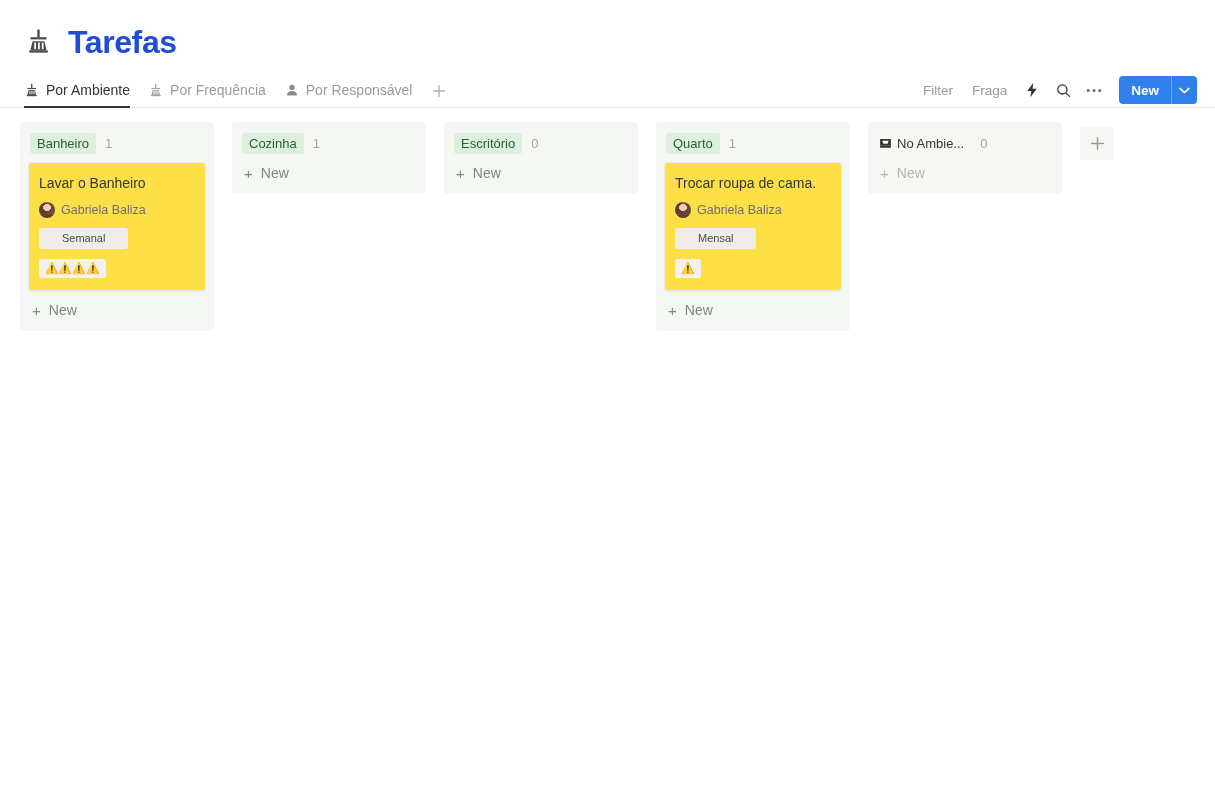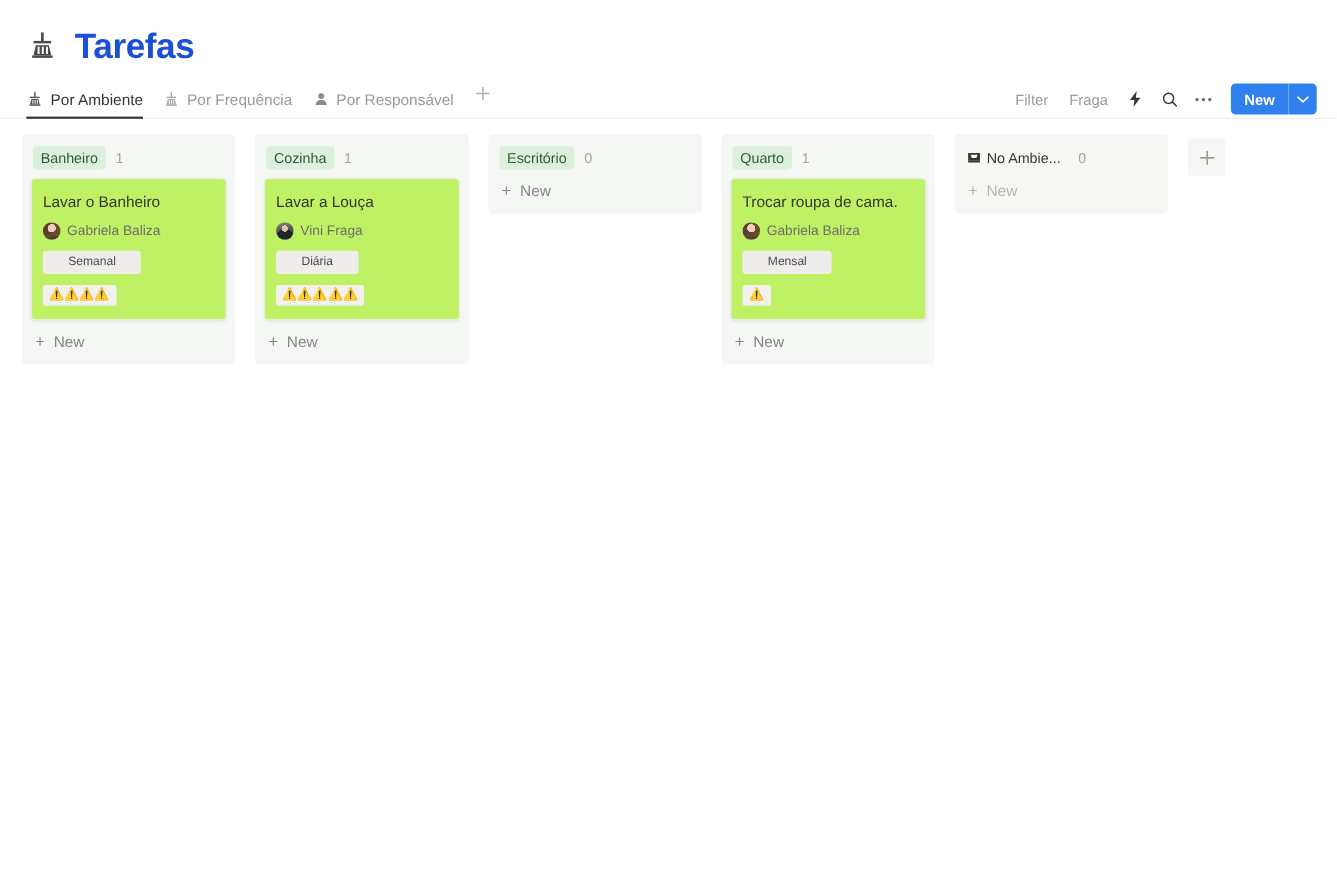--- a/index.html
+++ b/index.html
@@ -41,21 +41,21 @@
   .tabbar {
     position: relative;
     display: flex;
     align-items: flex-end;
     justify-content: space-between;
     margin-top: 14px;
     padding: 0 18px 0 24px;
     height: 34px;
     border-bottom: 1px solid #eceae5;
   }
-  .tabs { display: flex; align-items: flex-start; gap: 0; height: 34px; }
+  .tabs { display: flex; align-items: flex-end; gap: 0; height: 34px; }
   .tab {
     display: flex; align-items: center; gap: 6px;
     height: 34px;
     padding: 0 9px;
     font-size: 14px;
     color: #9b9a97;
     cursor: pointer;
     position: relative;
     white-space: nowrap;
   }
@@ -154,21 +154,21 @@
     border-radius: 3px;
     white-space: nowrap;
     max-width: 128px;
     overflow: hidden;
   }
   .col-chip.plain { background: transparent; color: #37352f; padding-left: 0; }
   .col-chip-icon { width: 14px; height: 14px; display: flex; align-items: center; justify-content: center; flex: none; }
   .col-count { font-size: 13px; color: #a5a39e; }
 
   .card {
-    background: #bef264;
+    background: #fde047;
     border: 1px solid #eceae6;
     border-radius: 4px;
     box-shadow: 0 1px 2px rgba(15,15,15,0.06);
     padding: 11px 10px 12px 10px;
     display: flex;
     flex-direction: column;
     gap: 10px;
     cursor: pointer;
   }
   .card-title {
@@ -370,29 +370,20 @@
         <span class="col-new-plus">+</span>
         <span>New</span>
       </div>
     </div>
 
     <div class="column">
       <div class="col-head">
         <span class="col-chip">Cozinha</span>
         <span class="col-count">1</span>
       </div>
-      <div class="card">
-        <div class="card-title">Lavar a Louça</div>
-        <div class="card-person">
-          <span class="avatar a-vini"></span>
-          <span class="person-name">Vini Fraga</span>
-        </div>
-        <div class="tag">Diária</div>
-        <div class="emoji-pill">⚠️⚠️⚠️⚠️⚠️</div>
-      </div>
       <div class="col-new">
         <span class="col-new-plus">+</span>
         <span>New</span>
       </div>
     </div>
 
     <div class="column">
       <div class="col-head">
         <span class="col-chip">Escritório</span>
         <span class="col-count">0</span>

